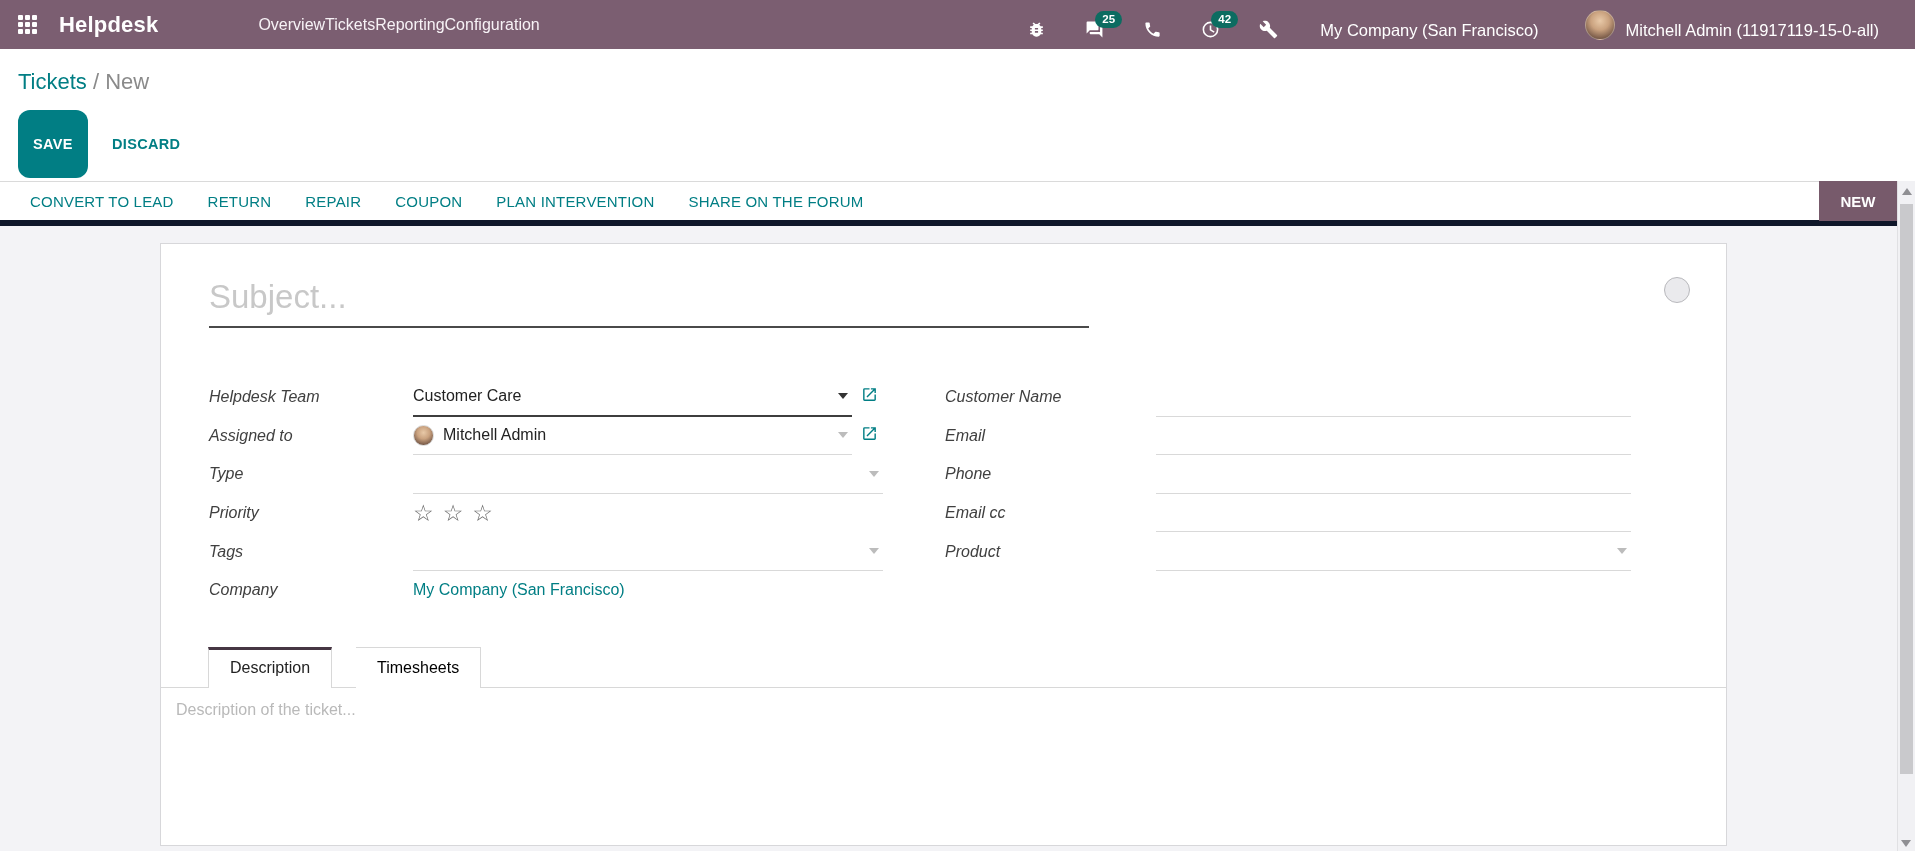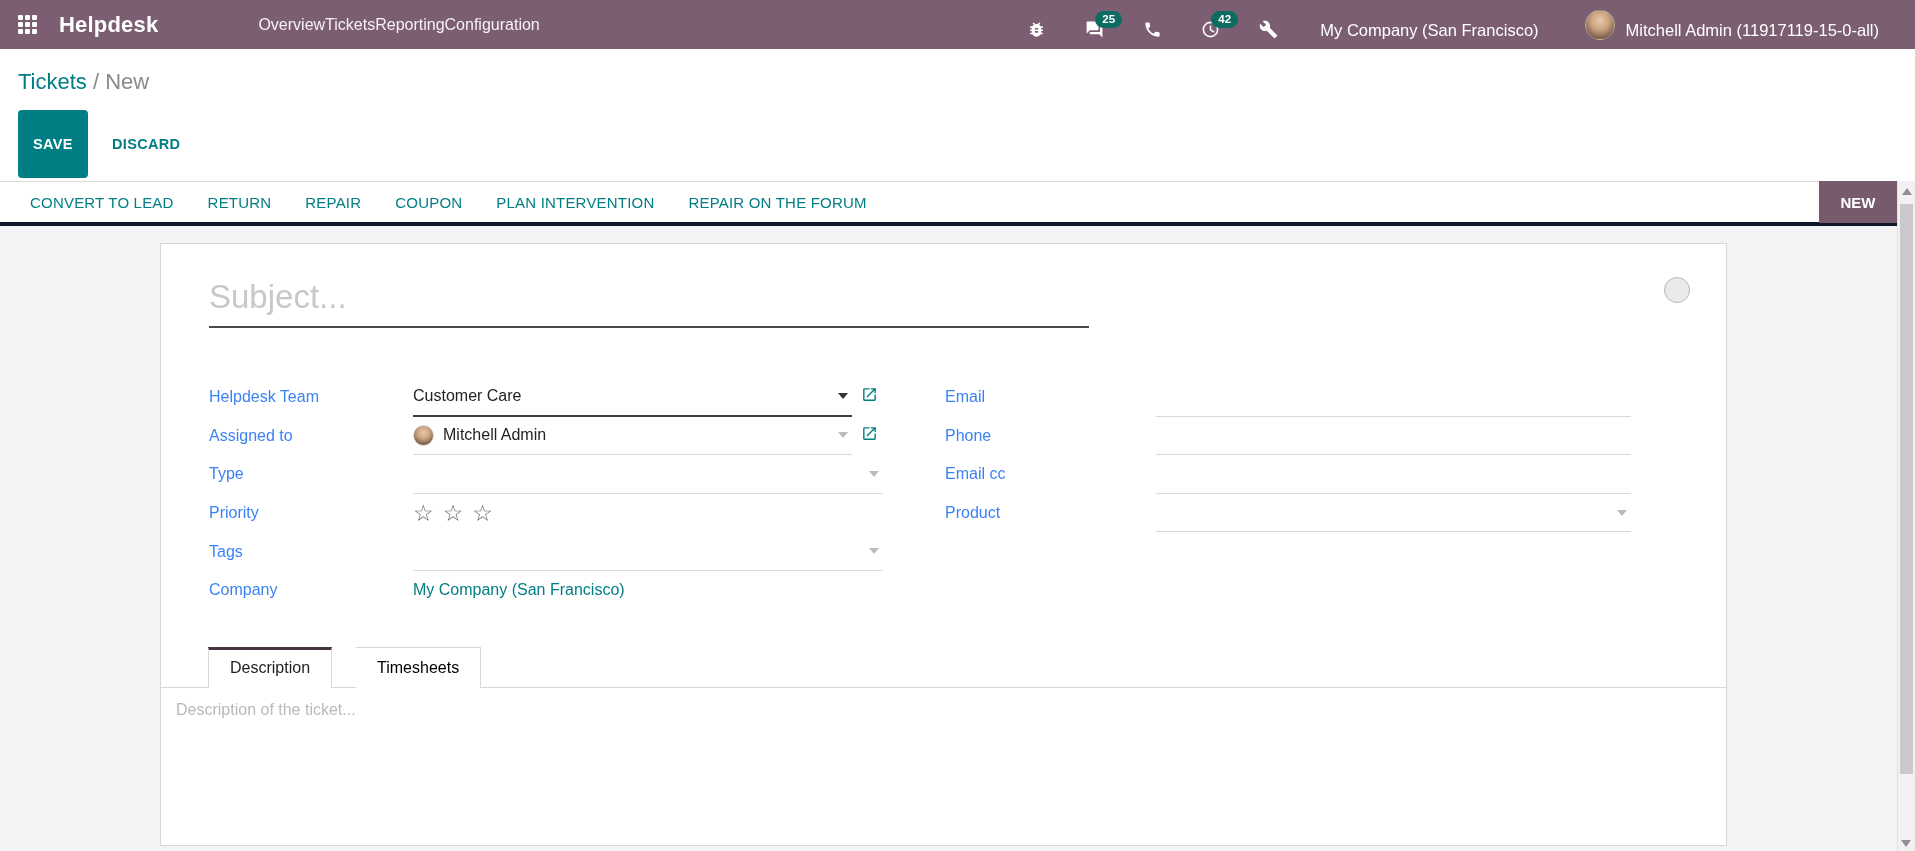--- a/index.html
+++ b/index.html
@@ -35,32 +35,32 @@
   .tb-avatar { width:30px; height:30px; margin-left:46px; border:1px solid rgba(255,255,255,.3); cursor:pointer; }
   .tb-user { margin-left:11px; font-size:16.5px; cursor:pointer; }
 
   
   .control { background:#fff; height:132px; padding:20px 0 0 18px; }
   .breadcrumb { font-size:22px; margin-bottom:15px; }
   .bc-parent { color:var(--accent,#017e84); cursor:pointer; }
   .bc-sep, .bc-current { color:#8a8a8a; }
   .btn-save {
     display:inline-block; background:var(--accent,#017e84); color:#fff;
-    font-size:14.5px; font-weight:700; padding:26px 15px; border-radius:4px;
+    font-size:14.5px; font-weight:700; padding:26px 15px; border-radius:12px;
     cursor:pointer; letter-spacing:.3px;
   }
   .btn-discard {
     display:inline-block; color:var(--accent,#017e84); font-size:14.5px; font-weight:700;
     padding:9px 6px; margin-left:14px; cursor:pointer; letter-spacing:.3px;
   }
 
   
   .statusbar {
     position:relative; background:#fff; height:45px;
-    border-top:1px solid #dadada; border-bottom:4px solid #0f172a;
+    border-top:1px solid #dadada; border-bottom:6px solid #0f172a;
     display:flex; align-items:center; padding-left:30px; gap:34px;
   }
   .action-btn {
     color:var(--accent,#017e84); font-size:15px; font-weight:500;
     letter-spacing:.2px; cursor:pointer; white-space:nowrap;
   }
   .stage-ribbon {
     position:absolute; right:18px; top:-1px; bottom:-1px; width:78px;
     background:var(--stage_bg,#775a6b); color:#fff; font-size:15px; font-weight:700;
     display:flex; align-items:center; justify-content:center;
@@ -97,21 +97,21 @@
     width:880px; font-family:"Liberation Sans",sans-serif; font-size:33px; color:#0369a1;
     border:none; border-bottom:2px solid #4a4a4a; outline:none; background:transparent;
     padding:4px 0 10px 0;
   }
   .subject-input::placeholder { color:#c8c8c8; }
 
   .fields { display:flex; }
   .fgroup-left  { width:674px; }
   .fgroup-right { width:686px; margin-left:62px; }
   .frow { display:flex; align-items:center; min-height:38.6px; }
-  .flabel { font-size:16px; font-weight:500; color:#3b82f6; }
+  .flabel { font-size:16px; font-weight:500; color:#404040;font-style:italic; }
   .fgroup-left  .flabel { width:204px; }
   .fgroup-right .flabel { width:211px; }
   .fval {
     flex:1; display:flex; align-items:center; align-self:stretch;
     border-bottom:1px solid #d9d9d9; position:relative; font-size:16px; color:#222;
   }
   .fval.required { border-bottom:2px solid #3e3e3e; }
   .fval.noline { border-bottom:none; }
   .fval input {
     flex:1; min-width:0; border:none; outline:none; background:transparent;
@@ -210,21 +210,21 @@
     <span class="btn-discard">DISCARD</span>
   </div>
 </div>
 
 <div class="statusbar">
   <span class="action-btn">CONVERT TO LEAD</span>
   <span class="action-btn">RETURN</span>
   <span class="action-btn">REPAIR</span>
   <span class="action-btn">COUPON</span>
   <span class="action-btn">PLAN INTERVENTION</span>
-  <span class="action-btn">REPAIR ON THE FORUM</span>
+  <span class="action-btn">SHARE ON THE FORUM</span>
   <div class="stage-ribbon">NEW</div>
 </div>
 
 <div class="scrollbar">
   <div class="scroll-up"></div>
   <div class="scroll-thumb"></div>
   <div class="scroll-down"></div>
 </div>
 
 <div class="content">
@@ -294,20 +294,26 @@
           <div class="frow">
             <div class="flabel">Company</div>
             <div class="fval noline">
               <span class="link-val">My Company (San Francisco)</span>
             </div>
           </div>
         </div>
 
         <div class="fgroup-right">
 
+          <div class="frow">
+            <div class="flabel">Customer Name</div>
+            <div class="fval">
+              <input type="text" style="">
+            </div>
+          </div>
 
           <div class="frow">
             <div class="flabel">Email</div>
             <div class="fval">
               <input type="text" style="">
             </div>
           </div>
 
           <div class="frow">
             <div class="flabel">Phone</div>

